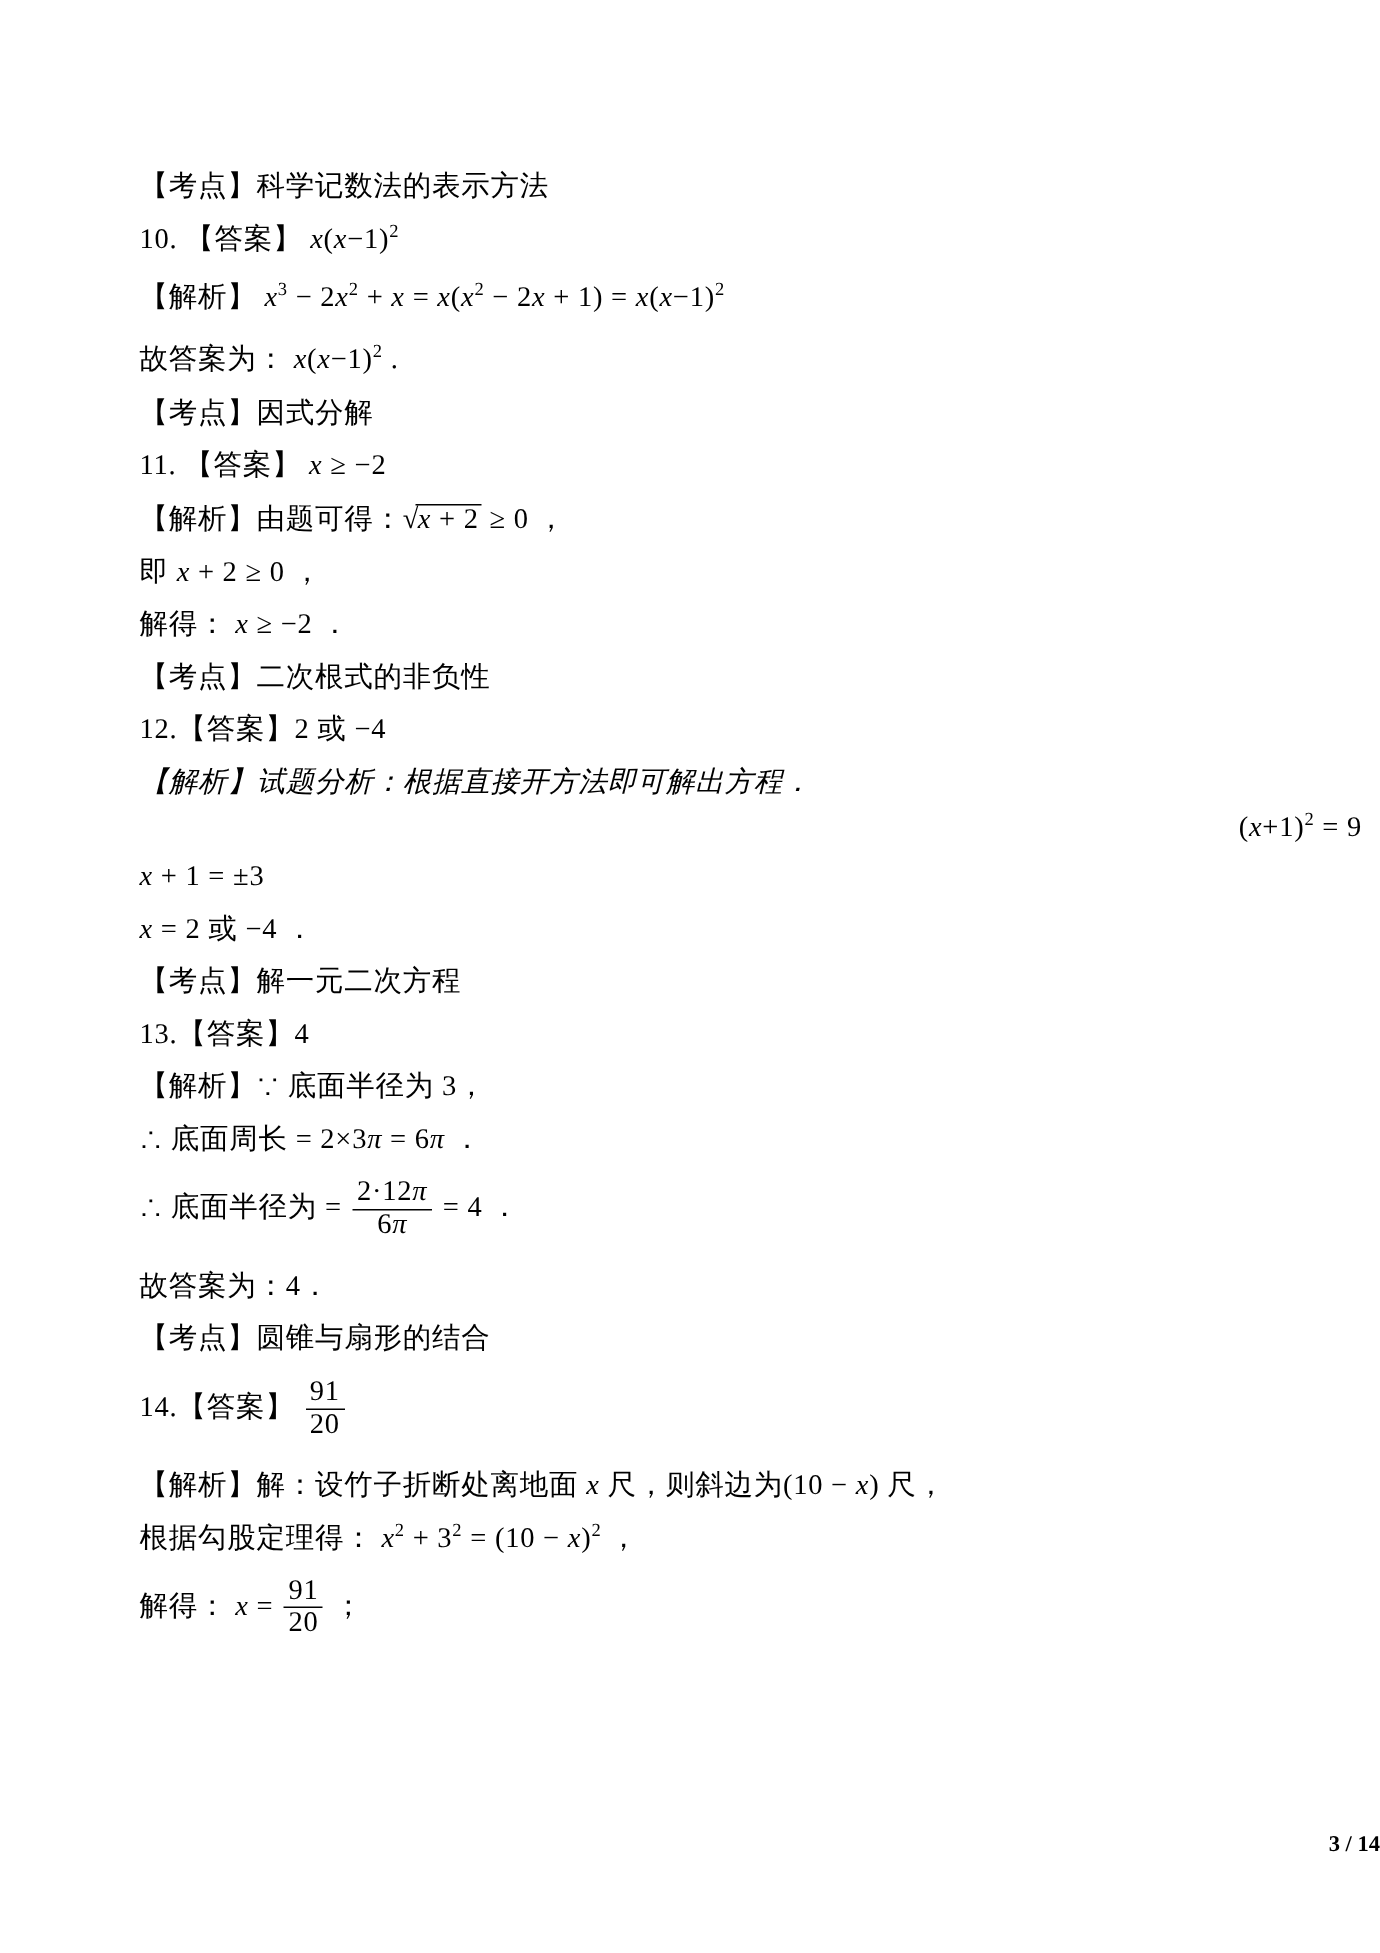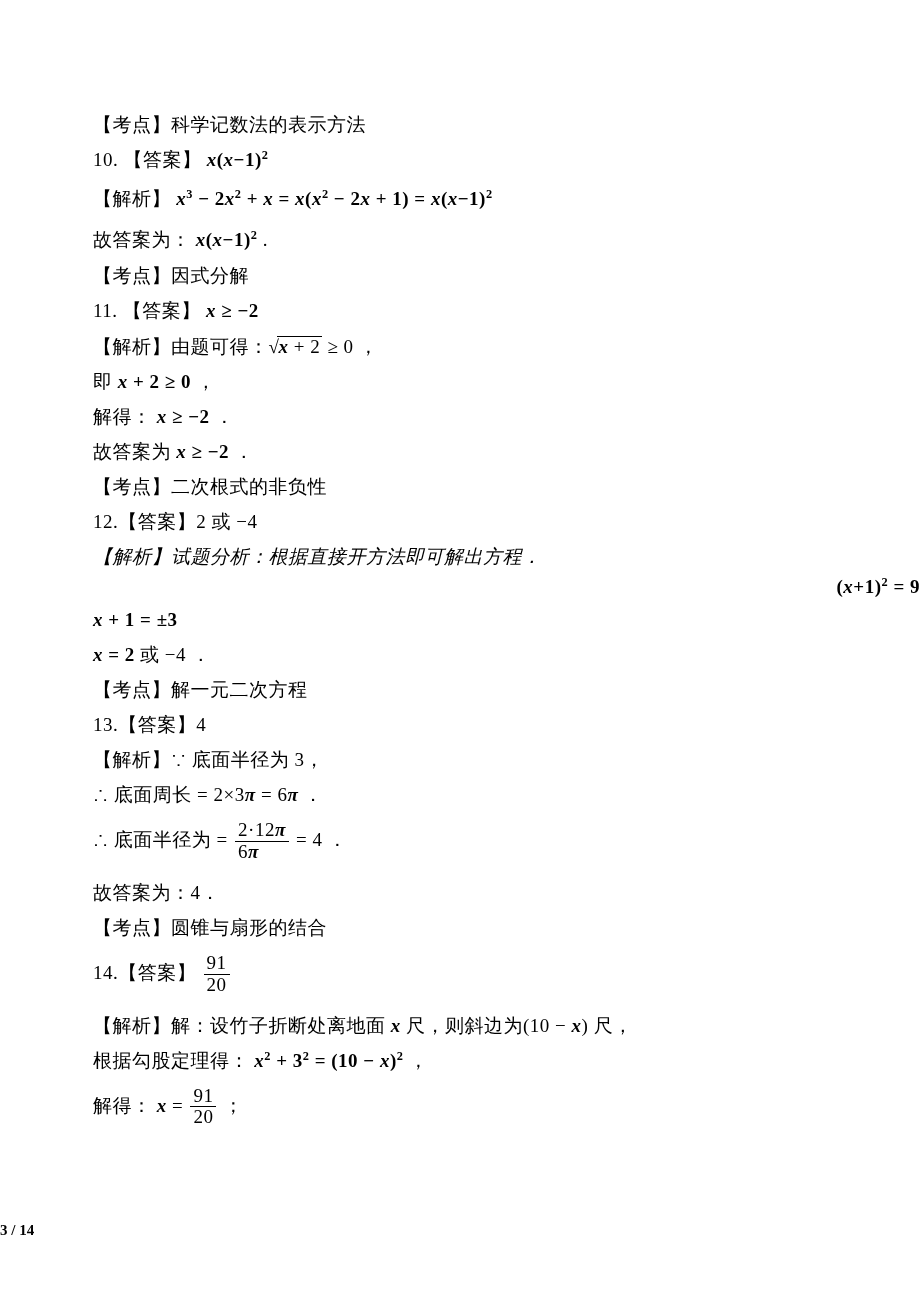--- a/index.html
+++ b/index.html
@@ -10,48 +10,47 @@
     height: 1302px;
     background: #ffffff;
     font-family: "SimSun", "宋体", serif;
     color: #000000;
   }
   .page {
     position: relative;
     width: 920px;
     height: 1302px;
     box-sizing: border-box;
-    padding: 115px 0 0 93px;
+    padding: 115px 12px 0 93px;
   }
   .line {
     font-size: 19px;
     line-height: 1.0;
     white-space: nowrap;
     margin-bottom: 16px;
     letter-spacing: 0.5px;
   }
   .math {
     font-family: "Times New Roman", serif;
     font-style: italic;
-    font-weight: bold;
   }
   .mathup {
     font-family: "Times New Roman", serif;
     font-style: normal;
   }
   sup {
     font-size: 0.65em;
     vertical-align: super;
     line-height: 0;
     font-style: normal;
   }
   .frac {
     display: inline-block;
     vertical-align: middle;
-    text-align: left;
+    text-align: center;
     font-family: "Times New Roman", serif;
     font-style: normal;
     position: relative;
     margin: 0 2px;
   }
   .frac .num {
     display: block;
     padding: 0 3px;
     border-bottom: 1.2px solid #000;
     line-height: 1.1;
@@ -73,21 +72,21 @@
     border-top: 1.2px solid #000;
     padding: 0 2px 0 1px;
     margin-left: -2px;
     display: inline-block;
   }
   .footer {
     position: absolute;
     bottom: 63px;
     left: 0;
     width: 920px;
-    text-align: left;
+    text-align: right;
     font-size: 15px;
     font-family: "Times New Roman", "SimSun", serif;
     margin-top: 22px;
   }
   .q10a { margin-bottom: 20px; }
   .q10b { margin-bottom: 22px; }
   .q10c { margin-bottom: 17px; }
   .q12eq { margin-bottom: 14px; margin-top: -3px; text-align: right;}
   .q13c { margin-bottom: 20px; margin-top: 2px;}
   .q14a { margin-bottom: 20px; margin-top: 2px;}
@@ -124,23 +123,20 @@
   </div>
 
   <div class="line">
     <span>即 </span><span class="math"><span class="math">x</span> <span class="mathup">+ 2 ≥ 0</span></span><span> ，</span>
   </div>
 
   <div class="line">
     <span>解得： </span><span class="math"><span class="math">x</span> <span class="mathup">≥ −2</span></span><span> ．</span>
   </div>
 
-  <div class="line">
-    <span>故答案为 </span><span class="math"><span class="math">x</span> <span class="mathup">≥ −2</span></span><span> ．</span>
-  </div>
 
   <div class="line"><span>【考点】二次根式的非负性</span></div>
 
   <div class="line">
     <span>12.【答案】</span><span class="mathup">2 或 −4</span>
   </div>
 
   <div class="line tight"><span>【解析】试题分析：根据直接开方法即可解出方程．</span></div>
 
   <div class="line q12eq">

